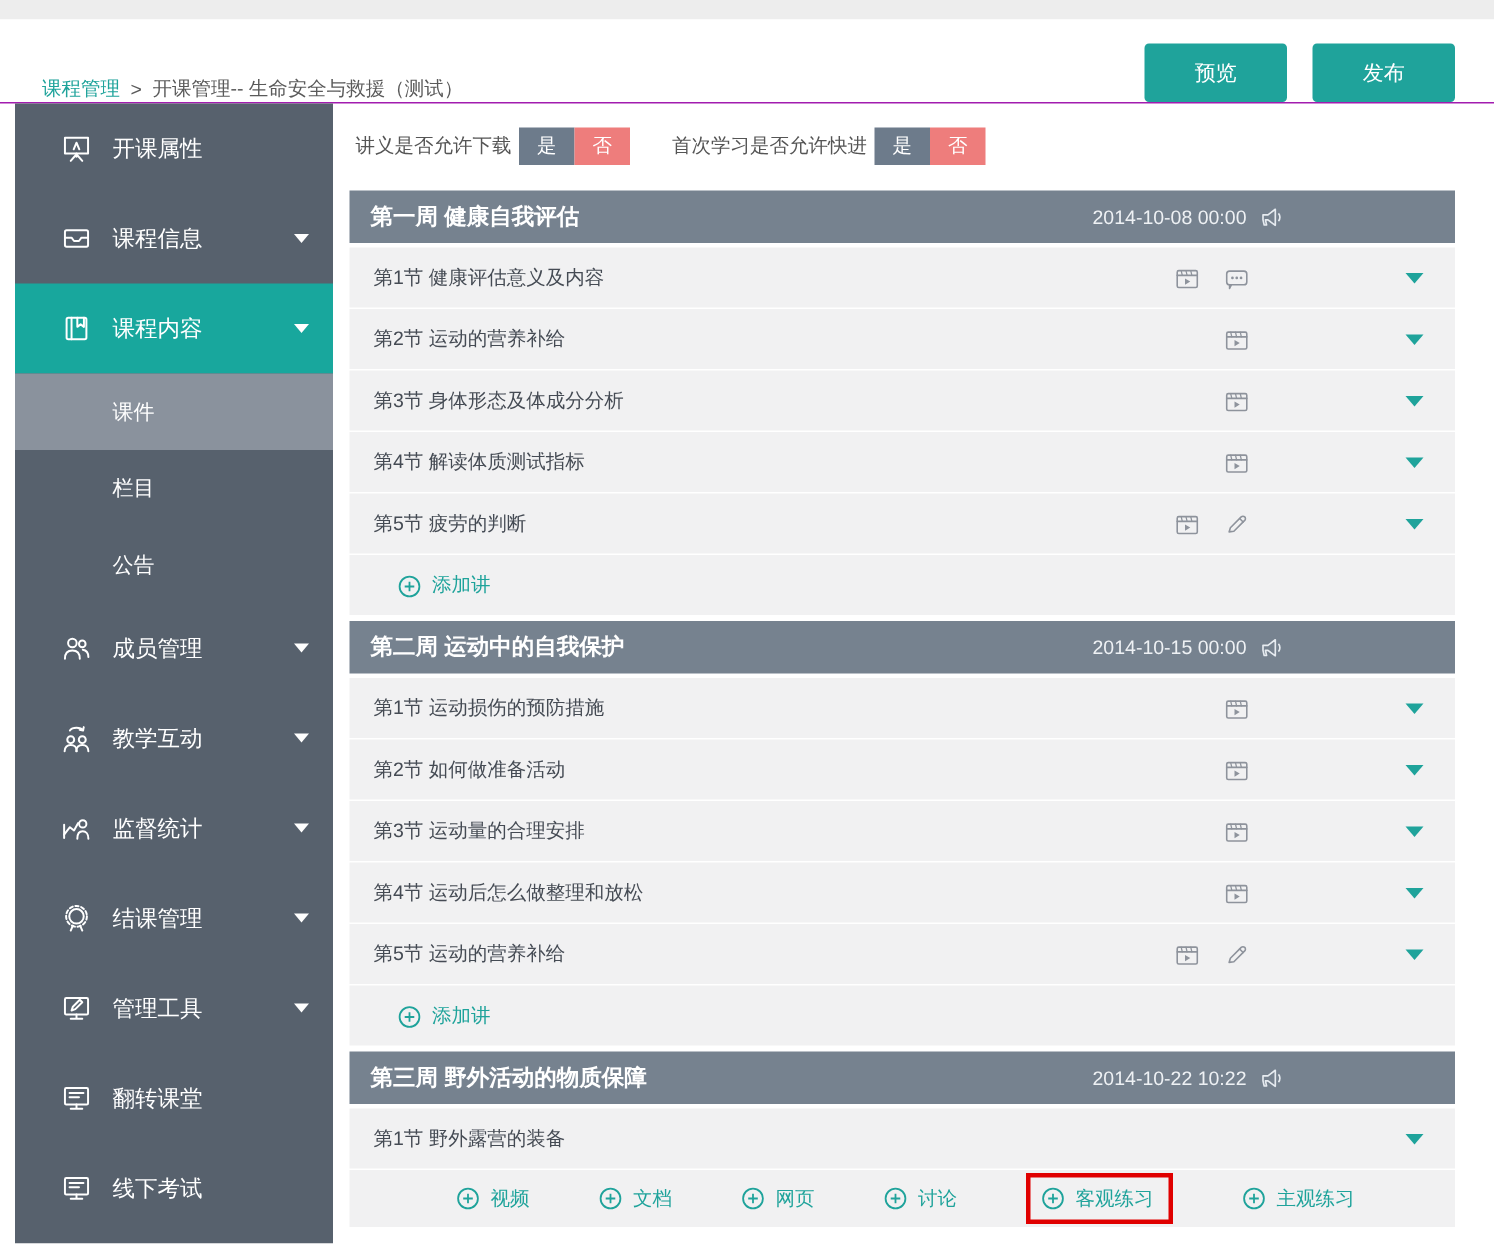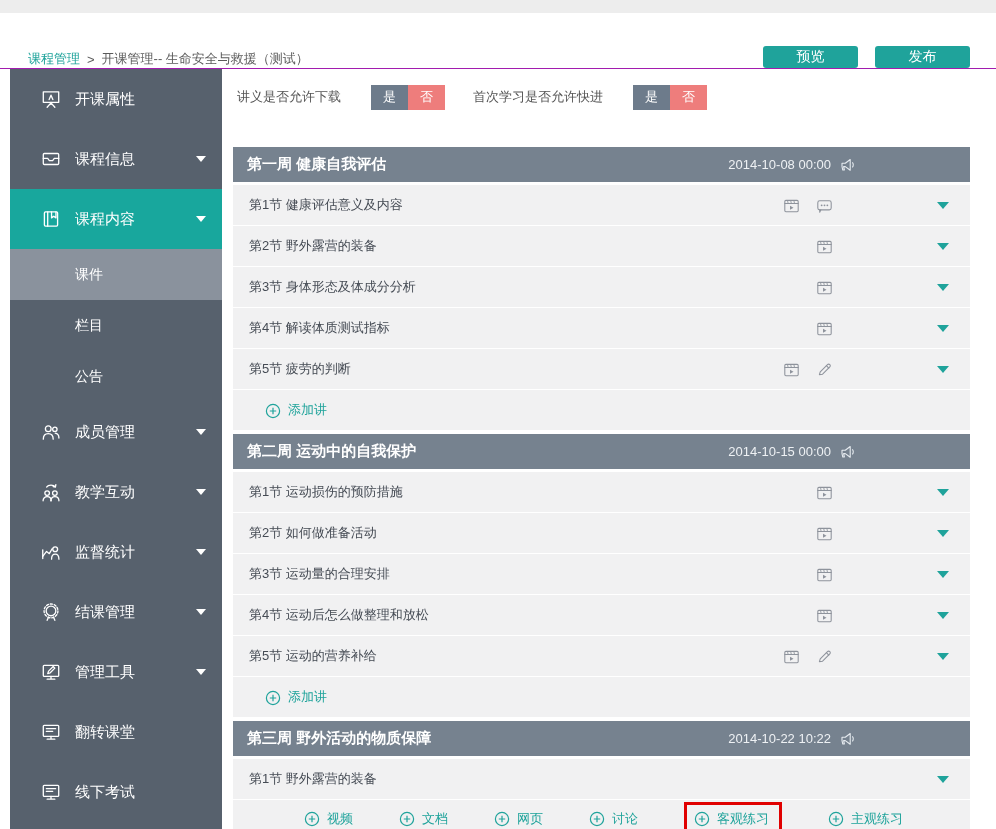--- a/index.html
+++ b/index.html
@@ -8,41 +8,41 @@
   }
   *{box-sizing:border-box;}
   body{margin:0;width:996px;height:829px;overflow:hidden;background:#fff;
        font-family:"Liberation Sans","DejaVu Sans",sans-serif;}
   .top-strip{height:13px;background:#ededed;}
   .crumb-bar{height:56px;display:flex;align-items:flex-end;padding:0 26px 0 28px;
              border-bottom:1px solid #a21caf;background:#fff;}
   .crumb{font-size:13px;color:#5a5a5a;display:flex;gap:7px;align-items:center;}
   .crumb .root{color:var(--teal);cursor:pointer;}
   .actions{margin-left:auto;display:flex;gap:17px;}
-  .btn{width:95px;height:22px;background:var(--teal);color:#fff;border:none;
+  .btn{width:95px;height:39px;background:var(--teal);color:#fff;border:none;
        border-radius:3px;font-size:14px;cursor:pointer;font-family:Liberation Serif, serif;}
   .layout{display:flex;height:760px;padding-left:10px;}
   .sidebar{width:212px;background:var(--sbg);flex-shrink:0;}
   .side-item{height:60px;display:flex;align-items:center;padding:0 16px 0 30px;
              color:#fff;font-size:15px;gap:13px;cursor:pointer;}
   .side-item.active{background:var(--sact);}
   .s-icon{width:22px;height:22px;display:flex;align-items:center;justify-content:center;}
   .s-caret{margin-left:auto;width:0;height:0;border-left:5px solid transparent;
            border-right:5px solid transparent;border-top:6px solid #fff;}
   .side-sub{height:51px;display:flex;align-items:center;padding-left:65px;
             color:#fff;font-size:14px;cursor:pointer;font-family:Liberation Serif, serif;}
   .side-sub.selected{background:var(--ssel);}
   .content{width:737px;margin-left:11px;}
   .settings{display:flex;align-items:center;gap:28px;margin:14px 0 0 4px;height:28px;}
-  .toggle-group{display:flex;align-items:center;gap:30px;font-size:13px;color:#555;}
+  .toggle-group{display:flex;align-items:center;gap:5px;font-size:13px;color:#555;}
   .tgl{display:flex;}
   .tbtn{width:37px;height:25px;display:flex;align-items:center;justify-content:center;
         color:#fff;font-size:13px;cursor:pointer;background:var(--tyes);}
   .tbtn.selected{background:var(--tno);}
-  #weeks .week:first-child .week-header{margin-top:36px;}
+  #weeks .week:first-child .week-header{margin-top:16px;}
   .week-header{height:35px;background:var(--whd);color:#fff;display:flex;align-items:center;
                padding:0 14px;margin-top:4px;margin-bottom:3px;cursor:pointer;}
   .wt{font-size:15px;font-weight:bold;}
   .wmeta{margin-left:auto;display:flex;align-items:center;gap:9px;font-size:13px;
          color:#eef1f4;padding-right:100px;}
   .lesson{height:40px;background:var(--row);margin-top:1px;position:relative;
           display:flex;align-items:center;padding-left:16px;font-size:13px;color:#454b54;}
   .l-icons{position:absolute;right:137px;display:flex;gap:16px;align-items:center;}
   .l-icons .ic{cursor:pointer;display:flex;}
   .l-caret{position:absolute;right:21px;width:0;height:0;border-left:6px solid transparent;
@@ -237,21 +237,21 @@
                   <path d="M4.6 12.1 L3.5 14.4 L3.5 12.1"></path>
                   <circle cx="5.3" cy="7.8" r="0.85" fill="#8e939c" stroke="none"></circle>
                   <circle cx="8" cy="7.8" r="0.85" fill="#8e939c" stroke="none"></circle>
                   <circle cx="10.7" cy="7.8" r="0.85" fill="#8e939c" stroke="none"></circle>
                 </svg>
               </span>
             </span>
             <span class="l-caret"></span>
           </div>
           <div class="lesson">
-            <span>第2节 野外露营的装备</span>
+            <span>第2节 运动的营养补给</span>
             <span class="l-icons">
               <span class="ic">
                 <svg width="17" height="17" viewBox="0 0 16 16" fill="none" stroke="#8e939c" stroke-linecap="round" stroke-linejoin="round">
                   <rect x="1.7" y="3.2" width="12.6" height="10.6" rx="1"></rect>
                   <path d="M1.7 6.2 H14.3"></path>
                   <path d="M4.2 3.2 L4.9 6.2 M7.2 3.2 L7.9 6.2 M10.2 3.2 L10.9 6.2" stroke-width="0.8"></path>
                   <path d="M6.6 8.2 L9.9 10.1 L6.6 12 Z" fill="#8e939c" stroke="none"></path>
                 </svg>
               </span>
             </span>

